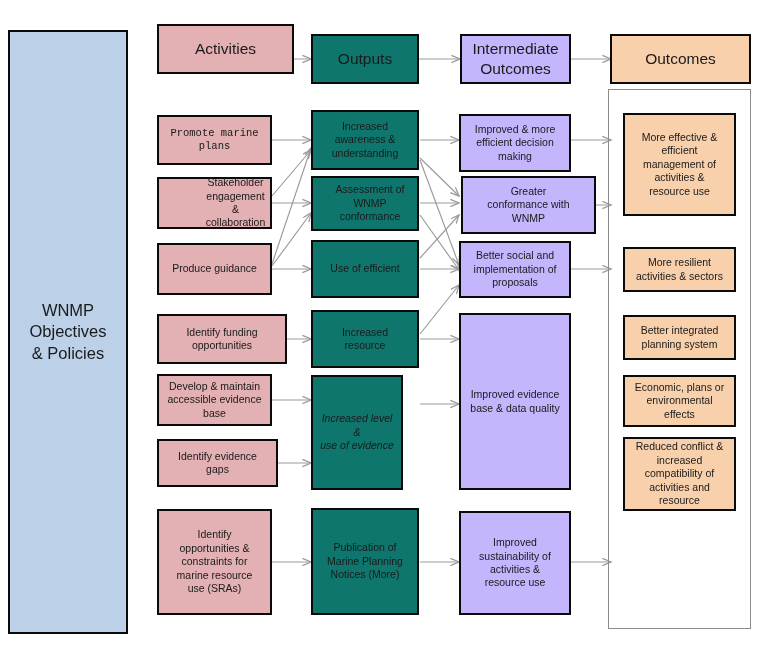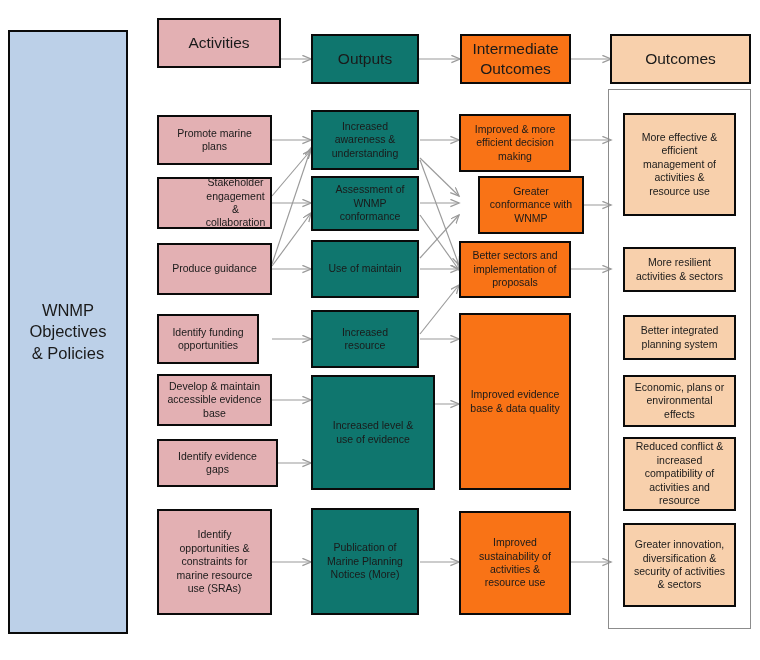--- a/index.html
+++ b/index.html
@@ -37,21 +37,21 @@
     border: 2.2px solid #0a0a0a;
     z-index: 2;
     line-height: 1.28;
     padding: 2px 4px;
     white-space: pre-line;
   }
   .hdr { font-size: 15.5px; }
   .body-node { font-size: 10.5px; }
   .c-activities { background: #e3b0b3; }
   .c-outputs    { background: #0f766e; }
-  .c-intermed   { background: #f97316; }
+  .c-intermed   { background: #c4b5fd; }
   .c-outcomes   { background: #f8d0ac; }
   .c-policies   { background: #bcd0e8; }
   .outcomes-frame {
     position: absolute;
     box-sizing: border-box;
     border: 1.4px solid #8c8c8c;
     background: transparent;
     z-index: 1;
   }
   .policies-node { font-size: 16.5px; }
@@ -100,69 +100,69 @@
       <line x1="571" y1="205" x2="611" y2="205"></line>
       <line x1="571" y1="269" x2="611" y2="269"></line>
       <line x1="571" y1="562" x2="611" y2="562"></line>
     </g>
   </svg>
 
   <div class="node c-policies policies-node" style="left:8px; top:30px; width:120px; height:604px;">WNMP
 Objectives
 &amp; Policies</div>
 
-  <div class="node c-activities hdr" style="left:157px; top:18px; width:124px; height:50px;">Activities</div>
+  <div class="node c-activities hdr" style="left:157px; top:24px; width:137px; height:50px;">Activities</div>
   <div class="node c-outputs hdr" style="left:311px; top:34px; width:108px; height:50px;">Outputs</div>
   <div class="node c-intermed hdr" style="left:460px; top:34px; width:111px; height:50px;">Intermediate
 Outcomes</div>
   <div class="node c-outcomes hdr" style="left:610px; top:34px; width:141px; height:50px;">Outcomes</div>
 
   <div class="outcomes-frame" style="left:608px; top:89px; width:143px; height:540px;"></div>
 
-  <div class="node c-activities body-node" style="left:157px; top:115px; width:115px; height:50px;">Promote marine
+  <div class="node c-activities body-node" style="left:157px; top:115px; width:115px; height:50px;font-family:Liberation Mono, monospace;">Promote marine
 plans</div>
   <div class="node c-activities body-node" style="left:157px; top:177px; width:115px; height:52px;padding-left:46px;">Stakeholder
 engagement  &amp;
 collaboration</div>
   <div class="node c-activities body-node" style="left:157px; top:243px; width:115px; height:52px;">Produce guidance</div>
-  <div class="node c-activities body-node" style="left:157px; top:314px; width:102px; height:50px;">Identify funding
+  <div class="node c-activities body-node" style="left:157px; top:314px; width:130px; height:50px;">Identify funding
 opportunities</div>
   <div class="node c-activities body-node" style="left:157px; top:374px; width:115px; height:52px;">Develop &amp; maintain
 accessible evidence
 base</div>
   <div class="node c-activities body-node" style="left:157px; top:439px; width:121px; height:48px;">Identify evidence
 gaps</div>
   <div class="node c-activities body-node" style="left:157px; top:509px; width:115px; height:106px;">Identify
 opportunities &amp;
 constraints for
 marine resource
 use (SRAs)</div>
 
   <div class="node c-outputs body-node" style="left:311px; top:110px; width:108px; height:60px;">Increased
 awareness &amp;
 understanding</div>
   <div class="node c-outputs body-node" style="left:311px; top:176px; width:108px; height:55px;padding-left:14px;">Assessment of
 WNMP
 conformance</div>
-  <div class="node c-outputs body-node" style="left:311px; top:240px; width:108px; height:58px;">Use of maintain</div>
+  <div class="node c-outputs body-node" style="left:311px; top:240px; width:108px; height:58px;">Use of efficient</div>
   <div class="node c-outputs body-node" style="left:311px; top:310px; width:108px; height:58px;">Increased
 resource</div>
-  <div class="node c-outputs body-node" style="left:311px; top:375px; width:124px; height:115px;">Increased level &amp;
+  <div class="node c-outputs body-node" style="left:311px; top:375px; width:92px; height:115px;font-style:italic;">Increased level &amp;
 use of evidence</div>
   <div class="node c-outputs body-node" style="left:311px; top:508px; width:108px; height:107px;">Publication of
 Marine Planning
 Notices (More)</div>
 
   <div class="node c-intermed body-node" style="left:459px; top:114px; width:112px; height:58px;">Improved &amp; more
 efficient decision
 making</div>
-  <div class="node c-intermed body-node" style="left:478px; top:176px; width:106px; height:58px;">Greater
+  <div class="node c-intermed body-node" style="left:461px; top:176px; width:135px; height:58px;">Greater
 conformance with
 WNMP</div>
-  <div class="node c-intermed body-node" style="left:459px; top:241px; width:112px; height:57px;">Better  sectors and
+  <div class="node c-intermed body-node" style="left:459px; top:241px; width:112px; height:57px;">Better  social and
 implementation of
 proposals</div>
   <div class="node c-intermed body-node" style="left:459px; top:313px; width:112px; height:177px;">Improved evidence
 base &amp; data quality</div>
   <div class="node c-intermed body-node" style="left:459px; top:511px; width:112px; height:104px;">Improved
 sustainability of
 activities &amp;
 resource use</div>
 
   <div class="node c-outcomes body-node" style="left:623px; top:113px; width:113px; height:103px;">More effective &amp;
@@ -175,18 +175,14 @@
   <div class="node c-outcomes body-node" style="left:623px; top:315px; width:113px; height:45px;">Better  integrated
 planning system</div>
   <div class="node c-outcomes body-node" style="left:623px; top:375px; width:113px; height:52px;">Economic, plans or
 environmental
 effects</div>
   <div class="node c-outcomes body-node" style="left:623px; top:437px; width:113px; height:74px;">Reduced conflict &amp;
 increased
 compatibility of
 activities and
 resource</div>
-  <div class="node c-outcomes body-node" style="left:623px; top:523px; width:113px; height:84px;">Greater innovation,
-diversification &amp;
-security of activities
-&amp; sectors</div>
 
 </div>
 
 </body></html>

